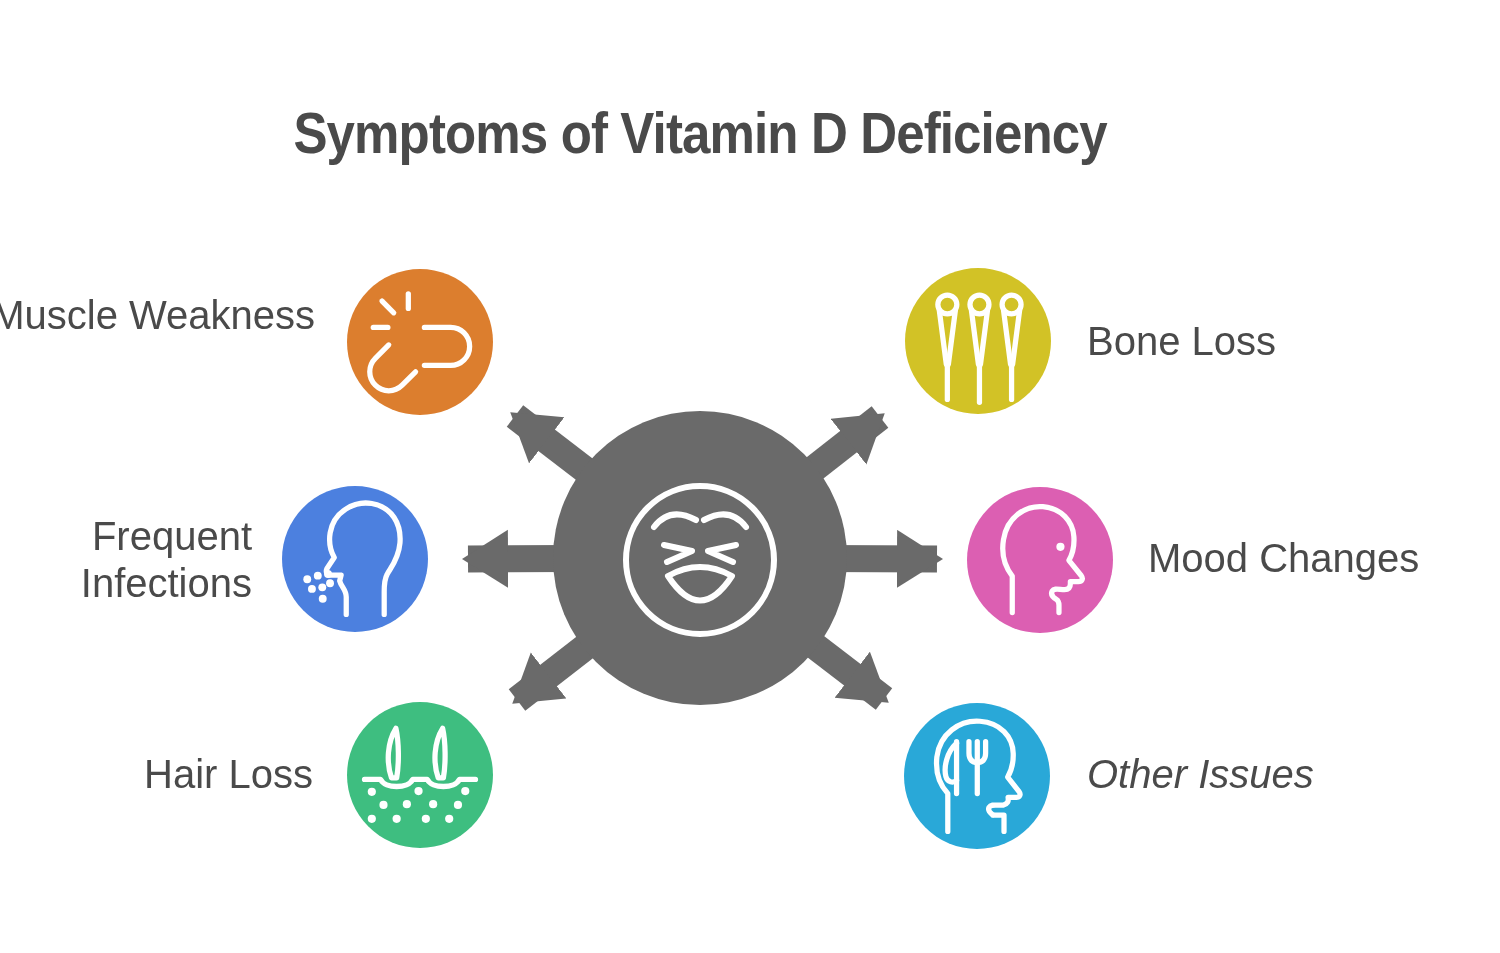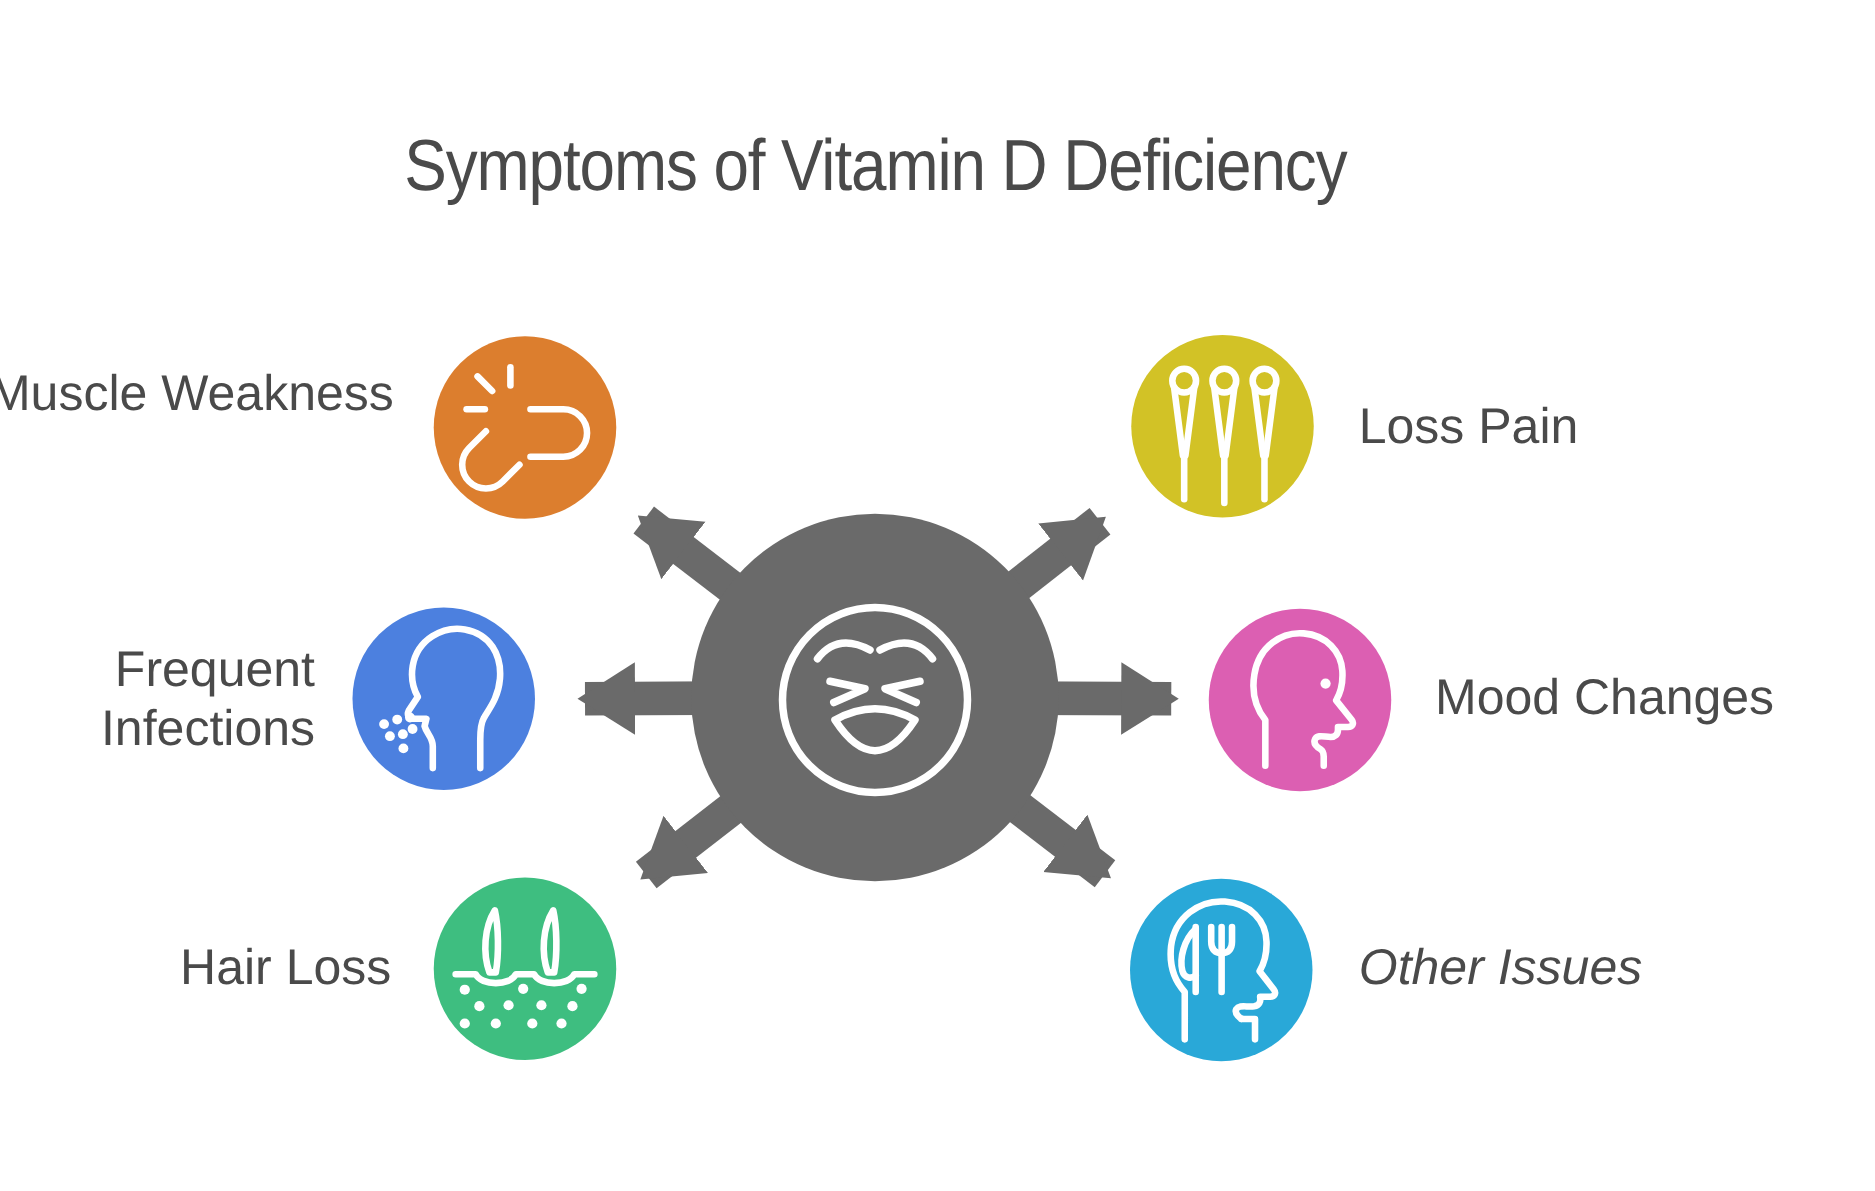--- a/index.html
+++ b/index.html
@@ -1,19 +1,19 @@
 <!DOCTYPE html>
 <html><head>
 <meta charset="utf-8">
 <style>
   html,body{margin:0;padding:0;background:#ffffff;}
   body{width:1500px;height:953px;position:relative;overflow:hidden;
        font-family:"Liberation Sans", sans-serif;color:#4A4A4A;}
   .title{position:absolute;left:0;top:104px;width:1400px;text-align:center;
-         font-size:58px;font-weight:normal;letter-spacing:-1px;color:#4A4A4A;line-height:58px;}
+         font-size:58px;font-weight:bold;letter-spacing:-1px;color:#4A4A4A;line-height:58px;}
   .title-inner{display:inline-block;transform:scaleX(0.88);transform-origin:50% 50%;}
   .label{position:absolute;font-size:40px;line-height:47px;color:#4A4A4A;white-space:normal;}
   .label.right-side{text-align:left;}
   .label.left-side{text-align:right;}
   #lbl-muscle{right:1185px;top:292px;width:330px;}
   #lbl-bone{left:1087px;top:318px;width:360px;}
   #lbl-infections{right:1248px;top:513px;width:330px;}
   #lbl-mood{left:1148px;top:535px;width:400px;}
   #lbl-hair{right:1187px;top:751px;width:330px;}
   #lbl-other{left:1087px;top:751px;width:360px;font-style:italic;}
@@ -136,17 +136,17 @@
       <path d="M 36 26.5 L 36 62"></path>
       <path d="M 36 27.5 C 29.5 33.5 27 43.5 28.7 50.5 C 29.7 54.3 33.6 55.2 36 53"></path>
       <path d="M 44.5 26.5 L 44.5 34.5 C 44.5 38.8 46.8 40.8 50.2 40.8 C 53.6 40.8 55.9 38.8 55.9 34.5 L 55.9 26.5"></path>
       <path d="M 50.2 26.5 L 50.2 40.8"></path>
       <path d="M 50.2 40.8 L 50.2 62"></path>
     </g>
   </g>
 </svg>
 
 <div id="lbl-muscle" class="label left-side">Muscle Weakness</div>
-<div id="lbl-bone" class="label right-side">Loss Pain</div>
+<div id="lbl-bone" class="label right-side">Bone Loss</div>
 <div id="lbl-infections" class="label left-side">Frequent Infections</div>
 <div id="lbl-mood" class="label right-side">Mood Changes</div>
 <div id="lbl-hair" class="label left-side">Hair Loss</div>
 <div id="lbl-other" class="label right-side">Other Issues</div>
 
 </body></html>

